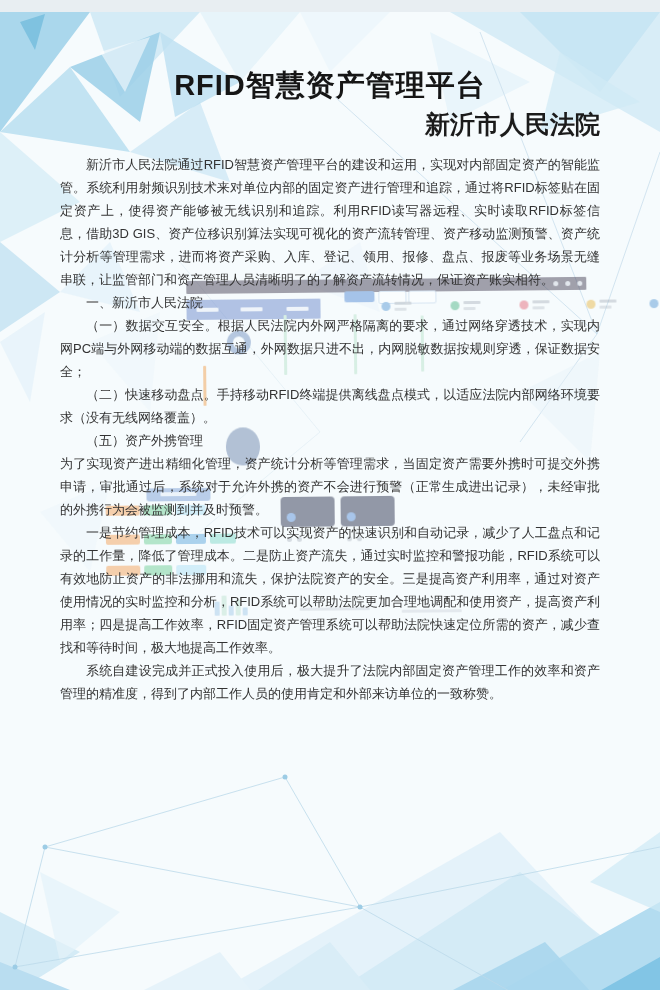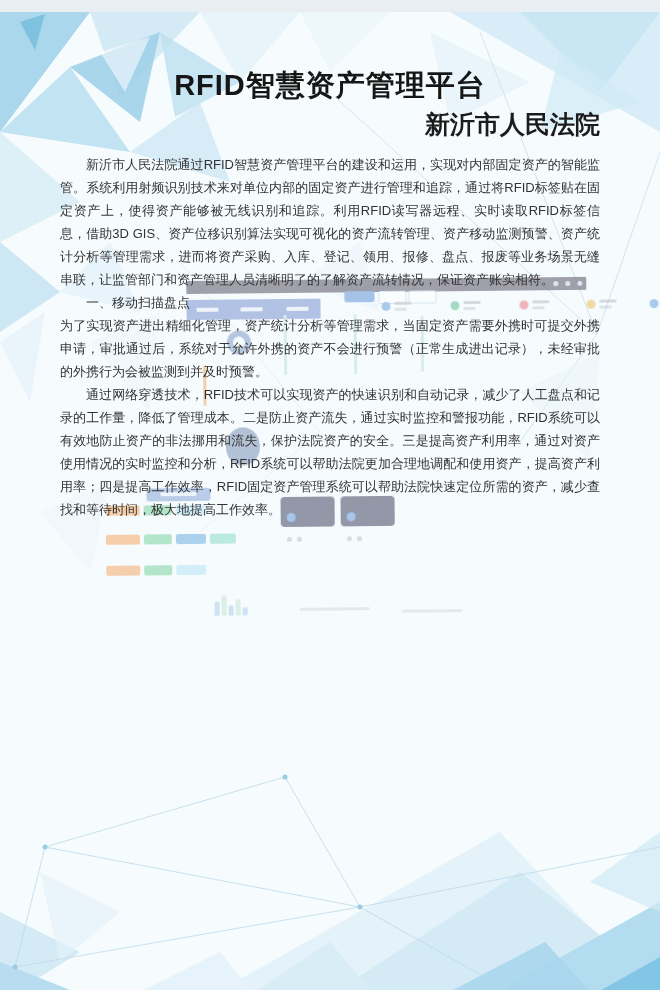--- a/index.html
+++ b/index.html
@@ -182,18 +182,22 @@
     <div class="wm-bbar" style="left:141px;height:8px;background:#a5cbe8"></div>
     <div class="wm-dash" style="left:198px;top:333px;width:70px"></div>
     <div class="wm-dash" style="left:300px;top:336px;width:60px"></div>
   </div>
 
   <div class="content">
     <h1 class="title">RFID智慧资产管理平台</h1>
     <h2 class="subtitle">新沂市人民法院</h2>
     <div class="body">
       <p class="indent">新沂市人民法院通过RFID智慧资产管理平台的建设和运用，实现对内部固定资产的智能监管。系统利用射频识别技术来对单位内部的固定资产进行管理和追踪，通过将RFID标签贴在固定资产上，使得资产能够被无线识别和追踪。利用RFID读写器远程、实时读取RFID标签信息，借助3D GIS、资产位移识别算法实现可视化的资产流转管理、资产移动监测预警、资产统计分析等管理需求，进而将资产采购、入库、登记、领用、报修、盘点、报废等业务场景无缝串联，让监管部门和资产管理人员清晰明了的了解资产流转情况，保证资产账实相符。</p>
-      <p class="indent">一、移动扫描盘点</p>
+      <p class="indent">一、新沂市人民法院</p>
+      <p class="indent">（一）数据交互安全。根据人民法院内外网严格隔离的要求，通过网络穿透技术，实现内网PC端与外网移动端的数据互通，外网数据只进不出，内网脱敏数据按规则穿透，保证数据安全；</p>
+      <p class="indent">（二）快速移动盘点。手持移动RFID终端提供离线盘点模式，以适应法院内部网络环境要求（没有无线网络覆盖）。</p>
+      <p class="indent">（五）资产外携管理</p>
       <p>为了实现资产进出精细化管理，资产统计分析等管理需求，当固定资产需要外携时可提交外携申请，审批通过后，系统对于允许外携的资产不会进行预警（正常生成进出记录），未经审批的外携行为会被监测到并及时预警。</p>
-      <p class="indent">通过网络穿透技术，RFID技术可以实现资产的快速识别和自动记录，减少了人工盘点和记录的工作量，降低了管理成本。二是防止资产流失，通过实时监控和警报功能，RFID系统可以有效地防止资产的非法挪用和流失，保护法院资产的安全。三是提高资产利用率，通过对资产使用情况的实时监控和分析，RFID系统可以帮助法院更加合理地调配和使用资产，提高资产利用率；四是提高工作效率，RFID固定资产管理系统可以帮助法院快速定位所需的资产，减少查找和等待时间，极大地提高工作效率。</p>
+      <p class="indent">一是节约管理成本，RFID技术可以实现资产的快速识别和自动记录，减少了人工盘点和记录的工作量，降低了管理成本。二是防止资产流失，通过实时监控和警报功能，RFID系统可以有效地防止资产的非法挪用和流失，保护法院资产的安全。三是提高资产利用率，通过对资产使用情况的实时监控和分析，RFID系统可以帮助法院更加合理地调配和使用资产，提高资产利用率；四是提高工作效率，RFID固定资产管理系统可以帮助法院快速定位所需的资产，减少查找和等待时间，极大地提高工作效率。</p>
+      <p class="indent">系统自建设完成并正式投入使用后，极大提升了法院内部固定资产管理工作的效率和资产管理的精准度，得到了内部工作人员的使用肯定和外部来访单位的一致称赞。</p>
     </div>
   </div>
 </div>
 
 </body></html>

